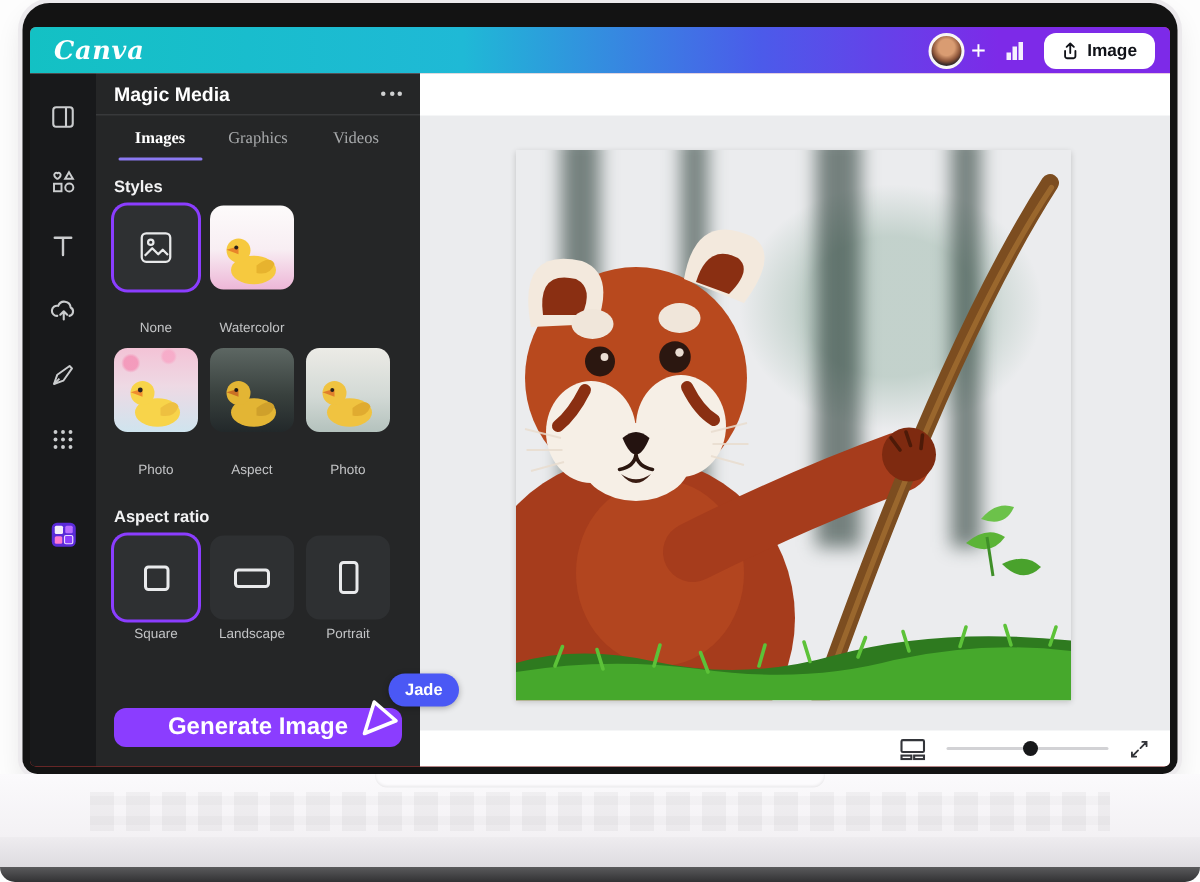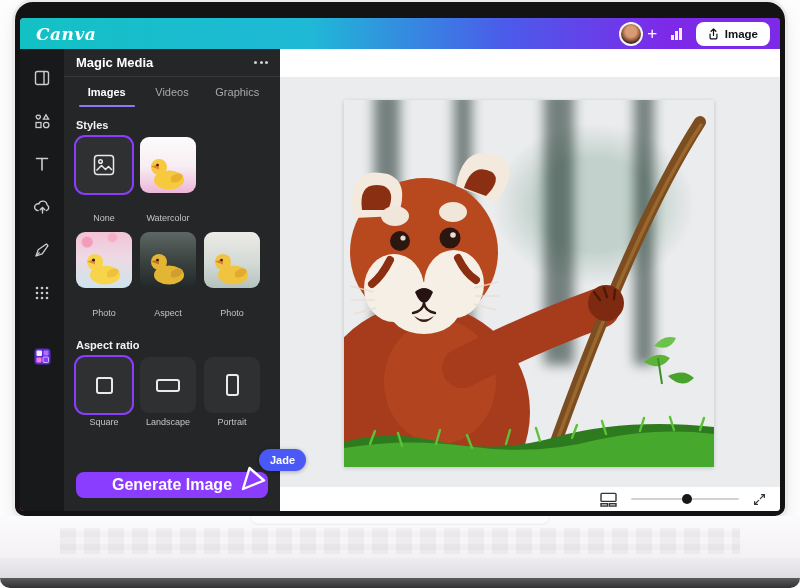--- a/index.html
+++ b/index.html
@@ -53,21 +53,21 @@
   .side-item svg { display:block; }
   .side-item.app-sel { margin-top:20px; }
 
   .panel { width:216px; flex:0 0 216px; background:#252627; display:flex;
     flex-direction:column; color:#e9eaeb; }
   .panel-header { height:28px; flex:0 0 28px; display:flex; align-items:center;
     padding:0 12px; border-bottom:1px solid #38393b;gap:26px; }
   .panel-title { font-size:13px; font-weight:700; color:#fff; }
   .panel-menu { margin-left:auto; display:flex; gap:2.5px; cursor:pointer; padding:4px 0; }
   .panel-menu i { width:3px; height:3px; border-radius:50%; background:#cfd0d1; display:block; }
-  .tabs { height:30px; flex:0 0 30px; display:flex; padding:0 10px; }
+  .tabs { height:30px; flex:0 0 30px; display:flex; padding:0 10px;font-family:Liberation Serif, serif; }
   .tab { flex:1; position:relative; display:flex; align-items:center; justify-content:center;
     font-size:11px; color:#a7a9ab; cursor:pointer; }
   .tab.active { color:#fff; font-weight:700; }
   .tab.active::after { content:""; position:absolute; left:50%; transform:translateX(-50%);
     bottom:0; width:56px; height:2px; border-radius:2px; background:#8b79f2; }
 
   .prompt-box { margin:10px 12px 0; height:66px; background:#2a2c2e;
     border:1px solid #53565a; border-radius:8px; padding:7px 9px; cursor:text; }
   .prompt-text { font-size:10.5px; line-height:1.45; color:#e8e8e8; }
   .inspire-chip { margin-top:7px; display:inline-flex; align-items:center; gap:5px;
@@ -227,22 +227,22 @@
             <span class="panel-title">Magic Media</span>
             <span class="panel-menu">
                 <i></i>
                 <i></i>
                 <i></i>
               </span>
           </div>
 
           <div class="tabs">
             <div class="tab active">Images</div>
+            <div class="tab">Graphics</div>
             <div class="tab">Videos</div>
-            <div class="tab">Graphics</div>
           </div>
 
 
           <div class="section-heading">Styles</div>
 
           <div class="tile-grid">
             <div class="tile-wrap">
               <div class="tile center selected">
                 <svg width="22" height="22" viewBox="0 0 22 22" fill="none" stroke="#e8e9ea" stroke-width="1.5" stroke-linejoin="round">
                   <rect x="1.5" y="1.5" width="19" height="19" rx="3"></rect>

